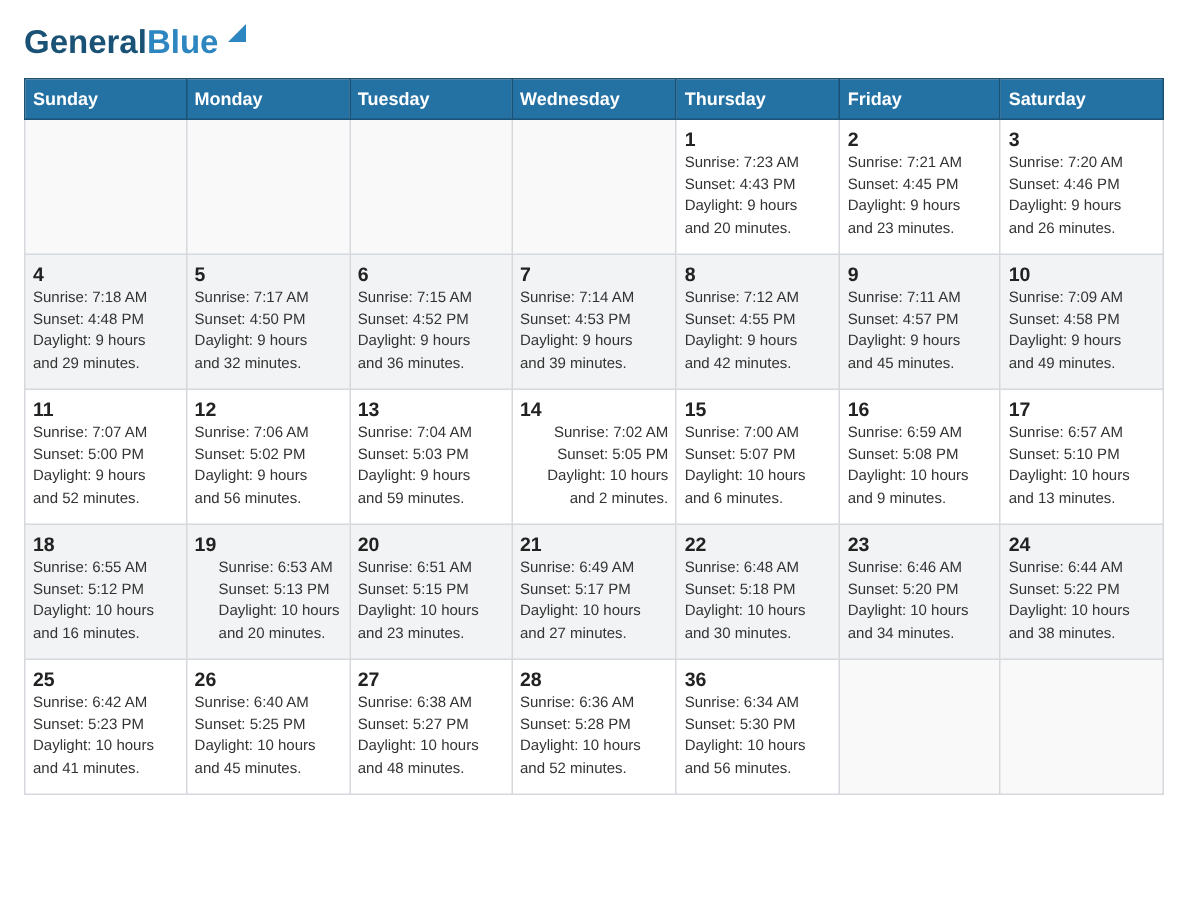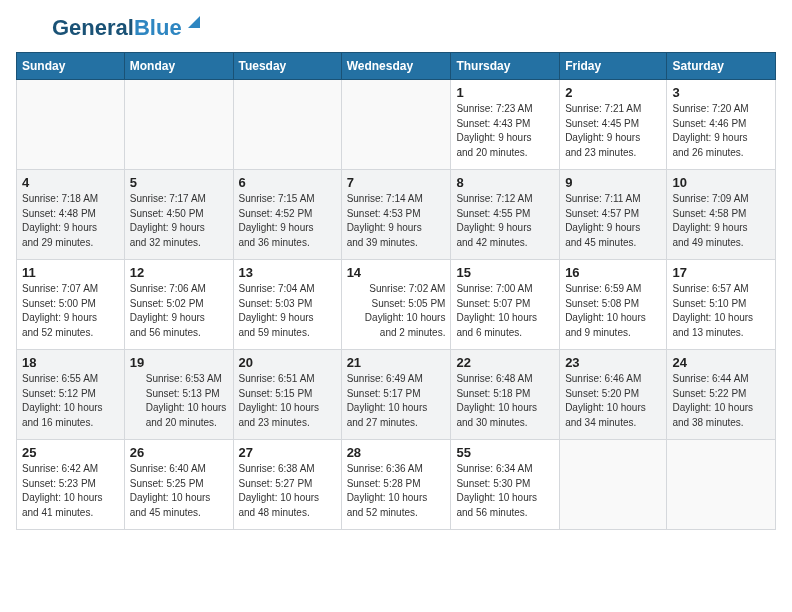--- a/index.html
+++ b/index.html
@@ -8,21 +8,20 @@
       background: #fff;
       width: 792px;
       min-height: 612px;
       padding: 16px;
     }
     .header-section {
       display: flex;
       justify-content: space-between;
       align-items: flex-end;
       margin-bottom: 12px;
-      margin-left: 36px;
     }
     .logo {
       display: flex;
       flex-direction: column;
       align-items: flex-start;
     }
     .logo-text {
       font-size: 22px;
       font-weight: bold;
       color: #1a5276;
@@ -327,21 +326,21 @@
 and 48 minutes.</div>
         </td>
         <td>
           <span class="day-num">28</span>
           <div class="day-info" style="white-space: pre-line;">Sunrise: 6:36 AM
 Sunset: 5:28 PM
 Daylight: 10 hours
 and 52 minutes.</div>
         </td>
         <td>
-          <span class="day-num">55</span>
+          <span class="day-num">36</span>
           <div class="day-info" style="white-space: pre-line;">Sunrise: 6:34 AM
 Sunset: 5:30 PM
 Daylight: 10 hours
 and 56 minutes.</div>
         </td>
         <td class="empty-cell"></td>
         <td class="empty-cell"></td>
       </tr>
     </tbody>
 </table>

